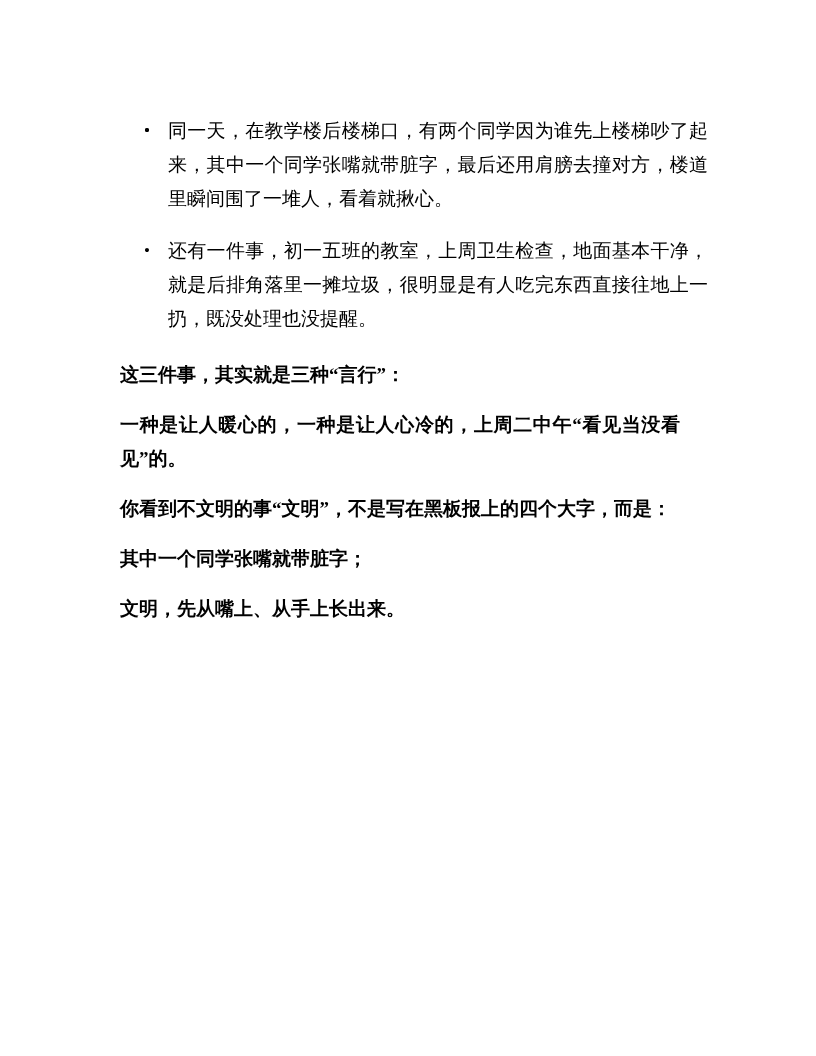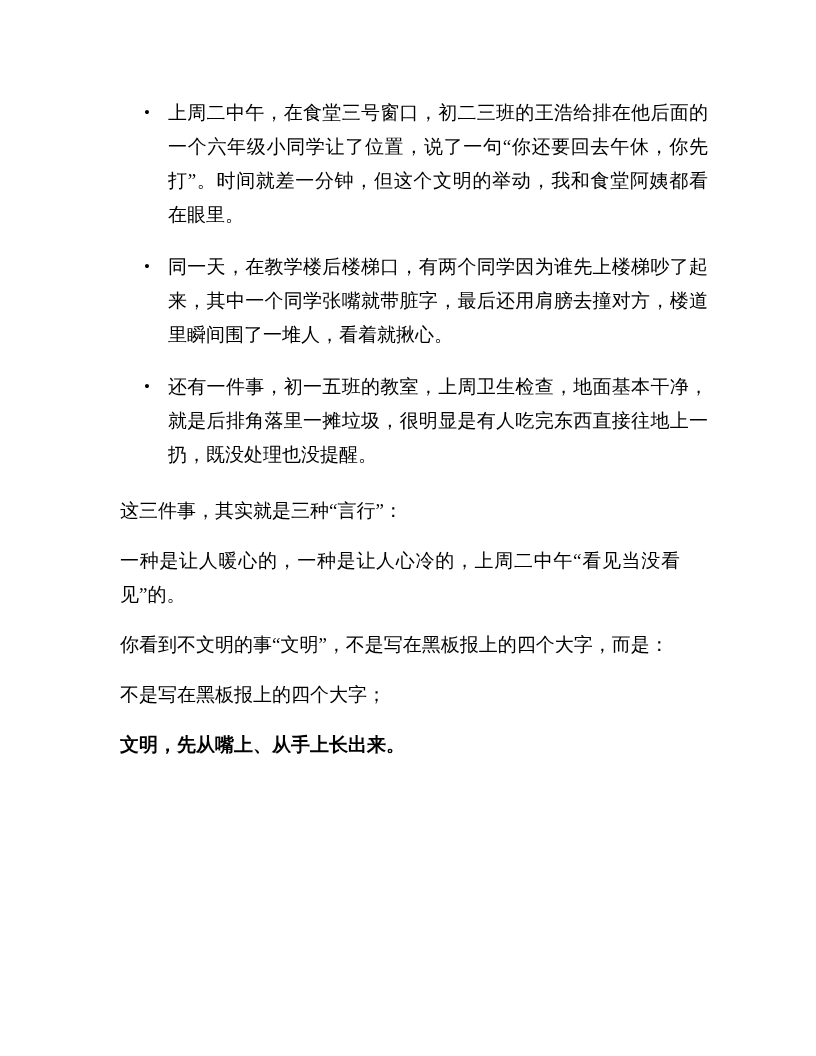--- a/index.html
+++ b/index.html
@@ -38,54 +38,54 @@
   .bullet-marker {
     position: absolute;
     left: 24px;
     top: 0;
     font-size: 17px;
   }
   p.body-par {
     margin: 0 0 16px 0;
     width: 560px;          
     text-align: justify;
+    font-weight: bold;
   }
   p.closing {
     margin: 3px 0 0 0;
     width: 576px;
     font-family: "Liberation Sans", "DejaVu Sans", sans-serif;
     font-weight: bold;
     font-size: 19px;
   }
 </style>
 </head>
 <body>
 
 <div class="page">
 
   <ul class="bullet-list">
     <li>
       <span class="bullet-marker">•</span>
-      <span>上周二中午，在食堂三号窗口，初二三班的王浩给排在他后面的一个六年级小同学让了位置，说了一句“你还要回去午休，你先打”。时间就差一分钟，但这个文明的举动，我和食堂阿姨都看在眼里。</span>
     </li>
     <li>
       <span class="bullet-marker">•</span>
       <span>同一天，在教学楼后楼梯口，有两个同学因为谁先上楼梯吵了起来，其中一个同学张嘴就带脏字，最后还用肩膀去撞对方，楼道里瞬间围了一堆人，看着就揪心。</span>
     </li>
     <li>
       <span class="bullet-marker">•</span>
       <span>还有一件事，初一五班的教室，上周卫生检查，地面基本干净，就是后排角落里一摊垃圾，很明显是有人吃完东西直接往地上一扔，既没处理也没提醒。</span>
     </li>
   </ul>
 
   <p class="body-par">这三件事，其实就是三种“言行”：</p>
 
   <p class="body-par">一种是让人暖心的，一种是让人心冷的，上周二中午“看见当没看见”的。</p>
 
   <p class="body-par">你看到不文明的事“文明”，不是写在黑板报上的四个大字，而是：</p>
 
-  <p class="body-par">不是写在黑板报上的四个大字；</p>
+  <p class="body-par">其中一个同学张嘴就带脏字；</p>
 
 
 
   <p class="closing">文明，先从嘴上、从手上长出来。</p>
 
 </div>
 
 </body></html>

